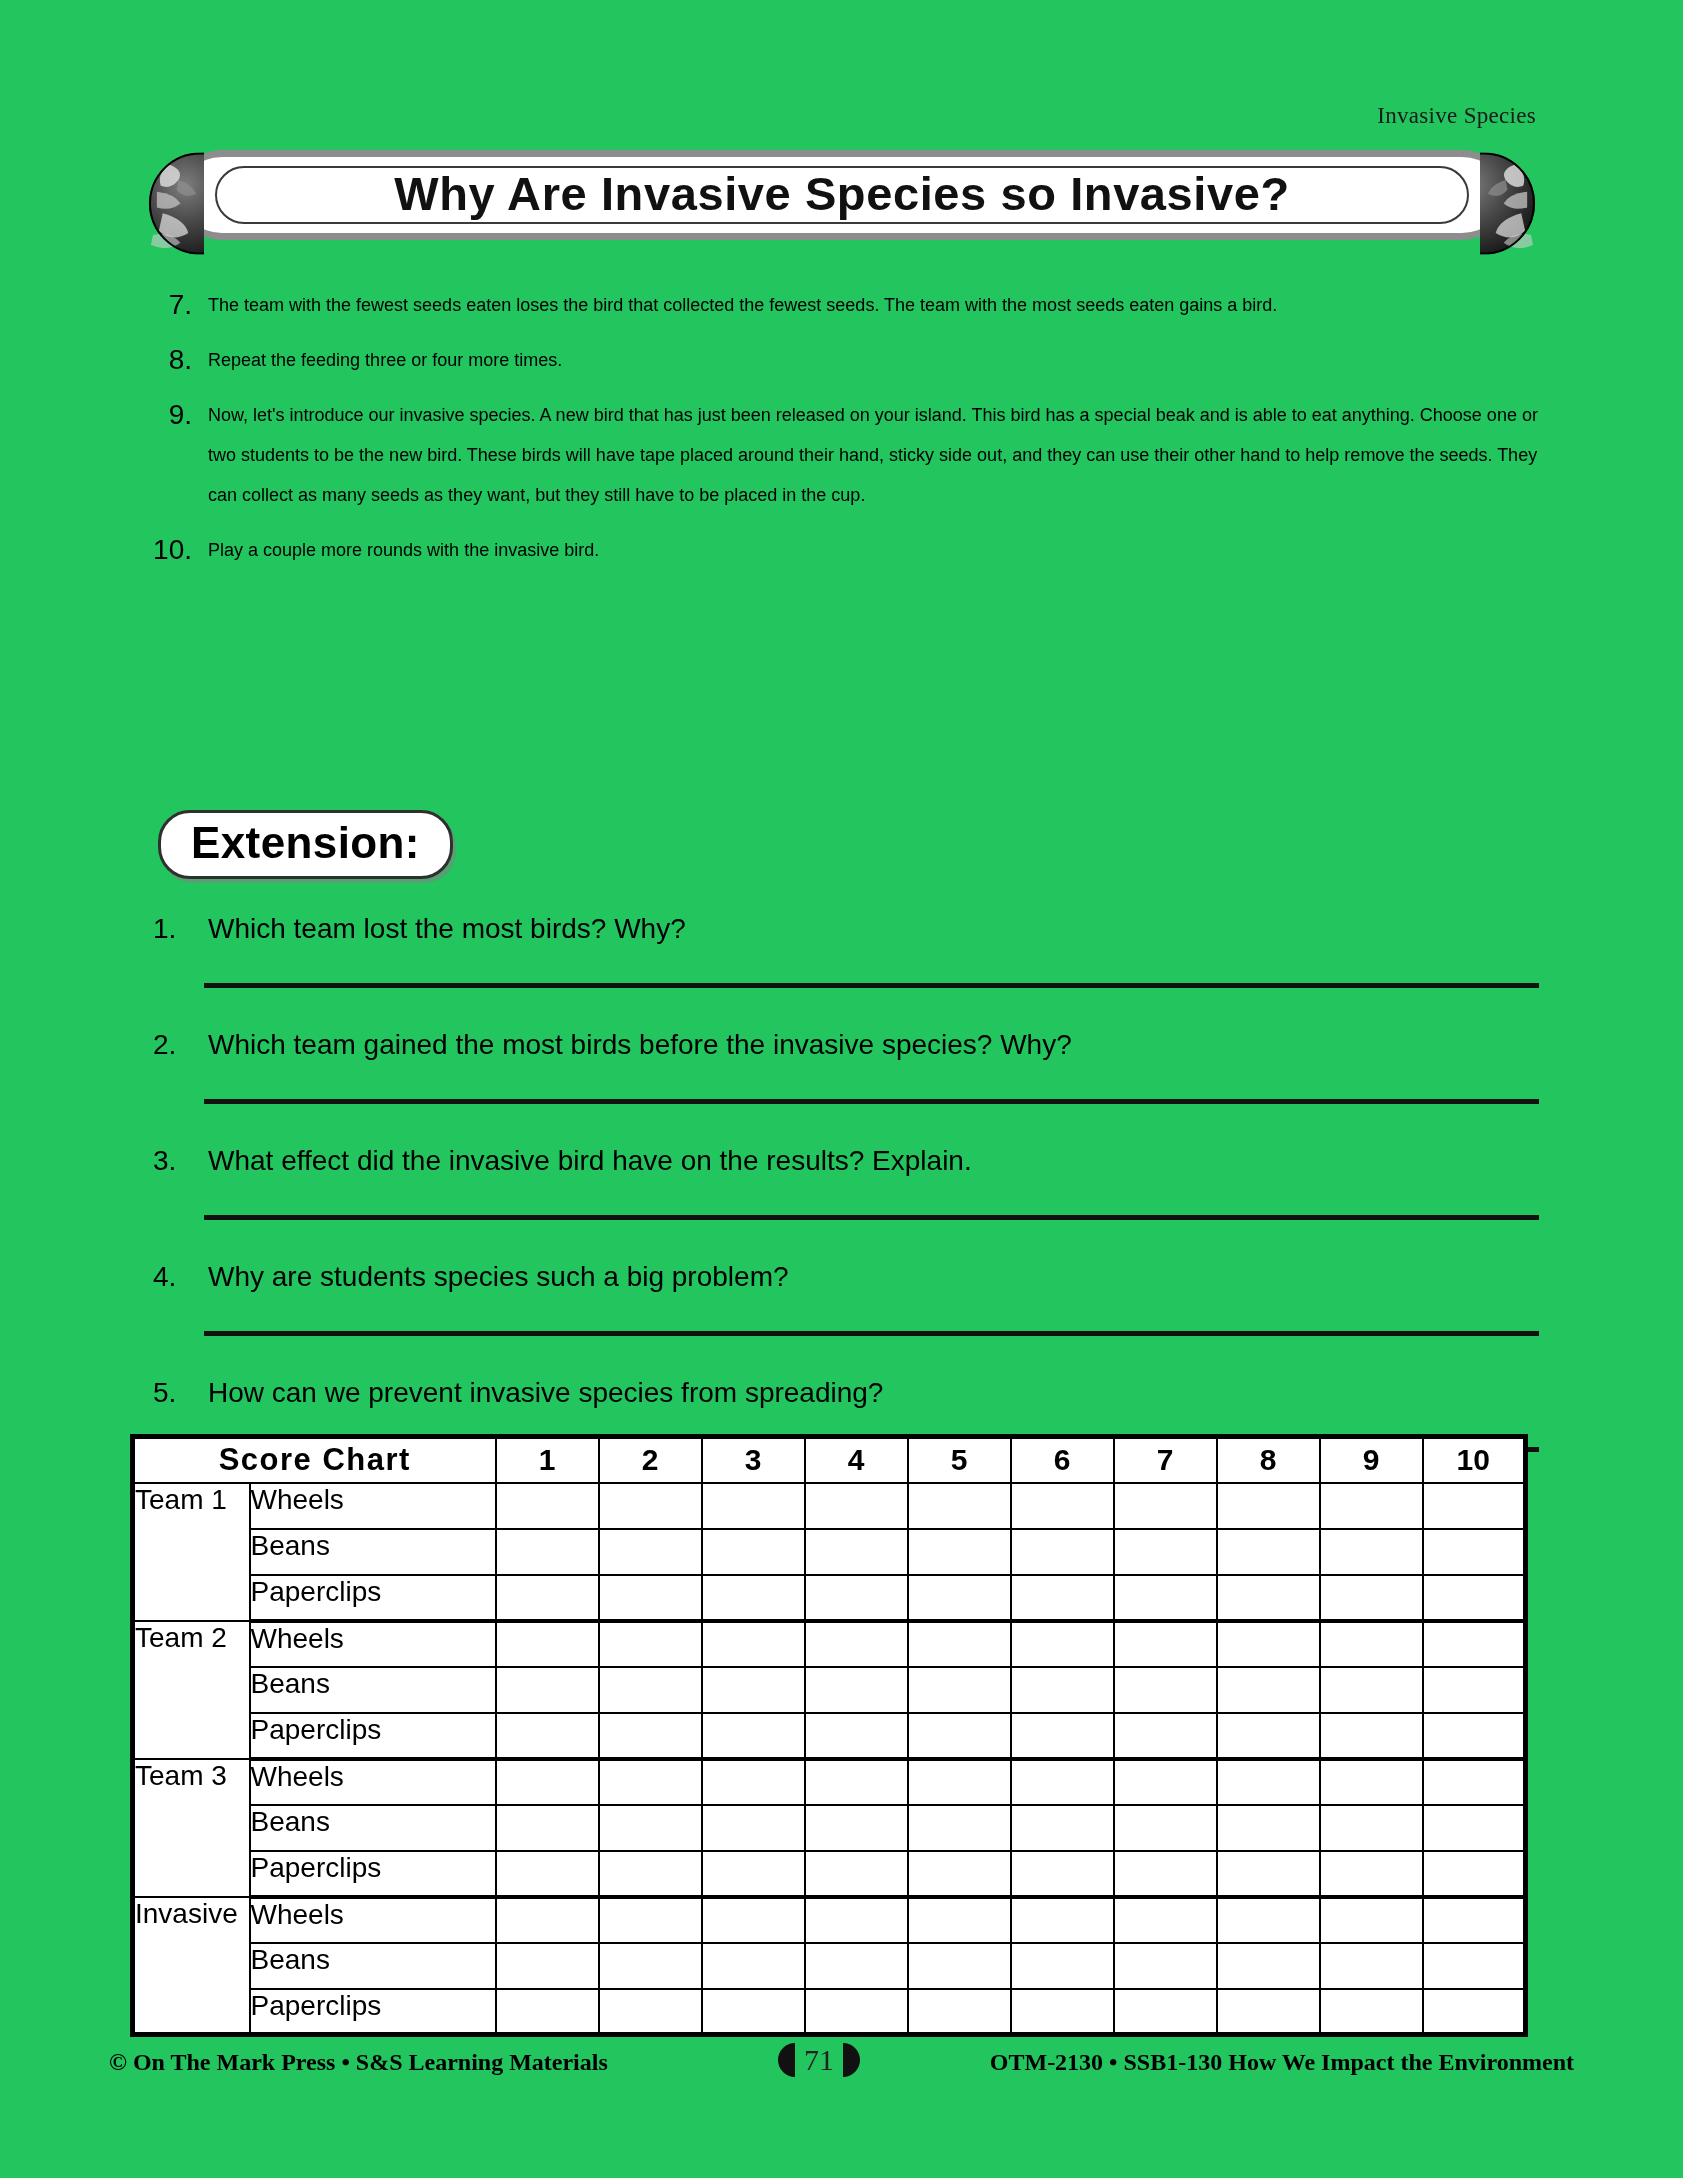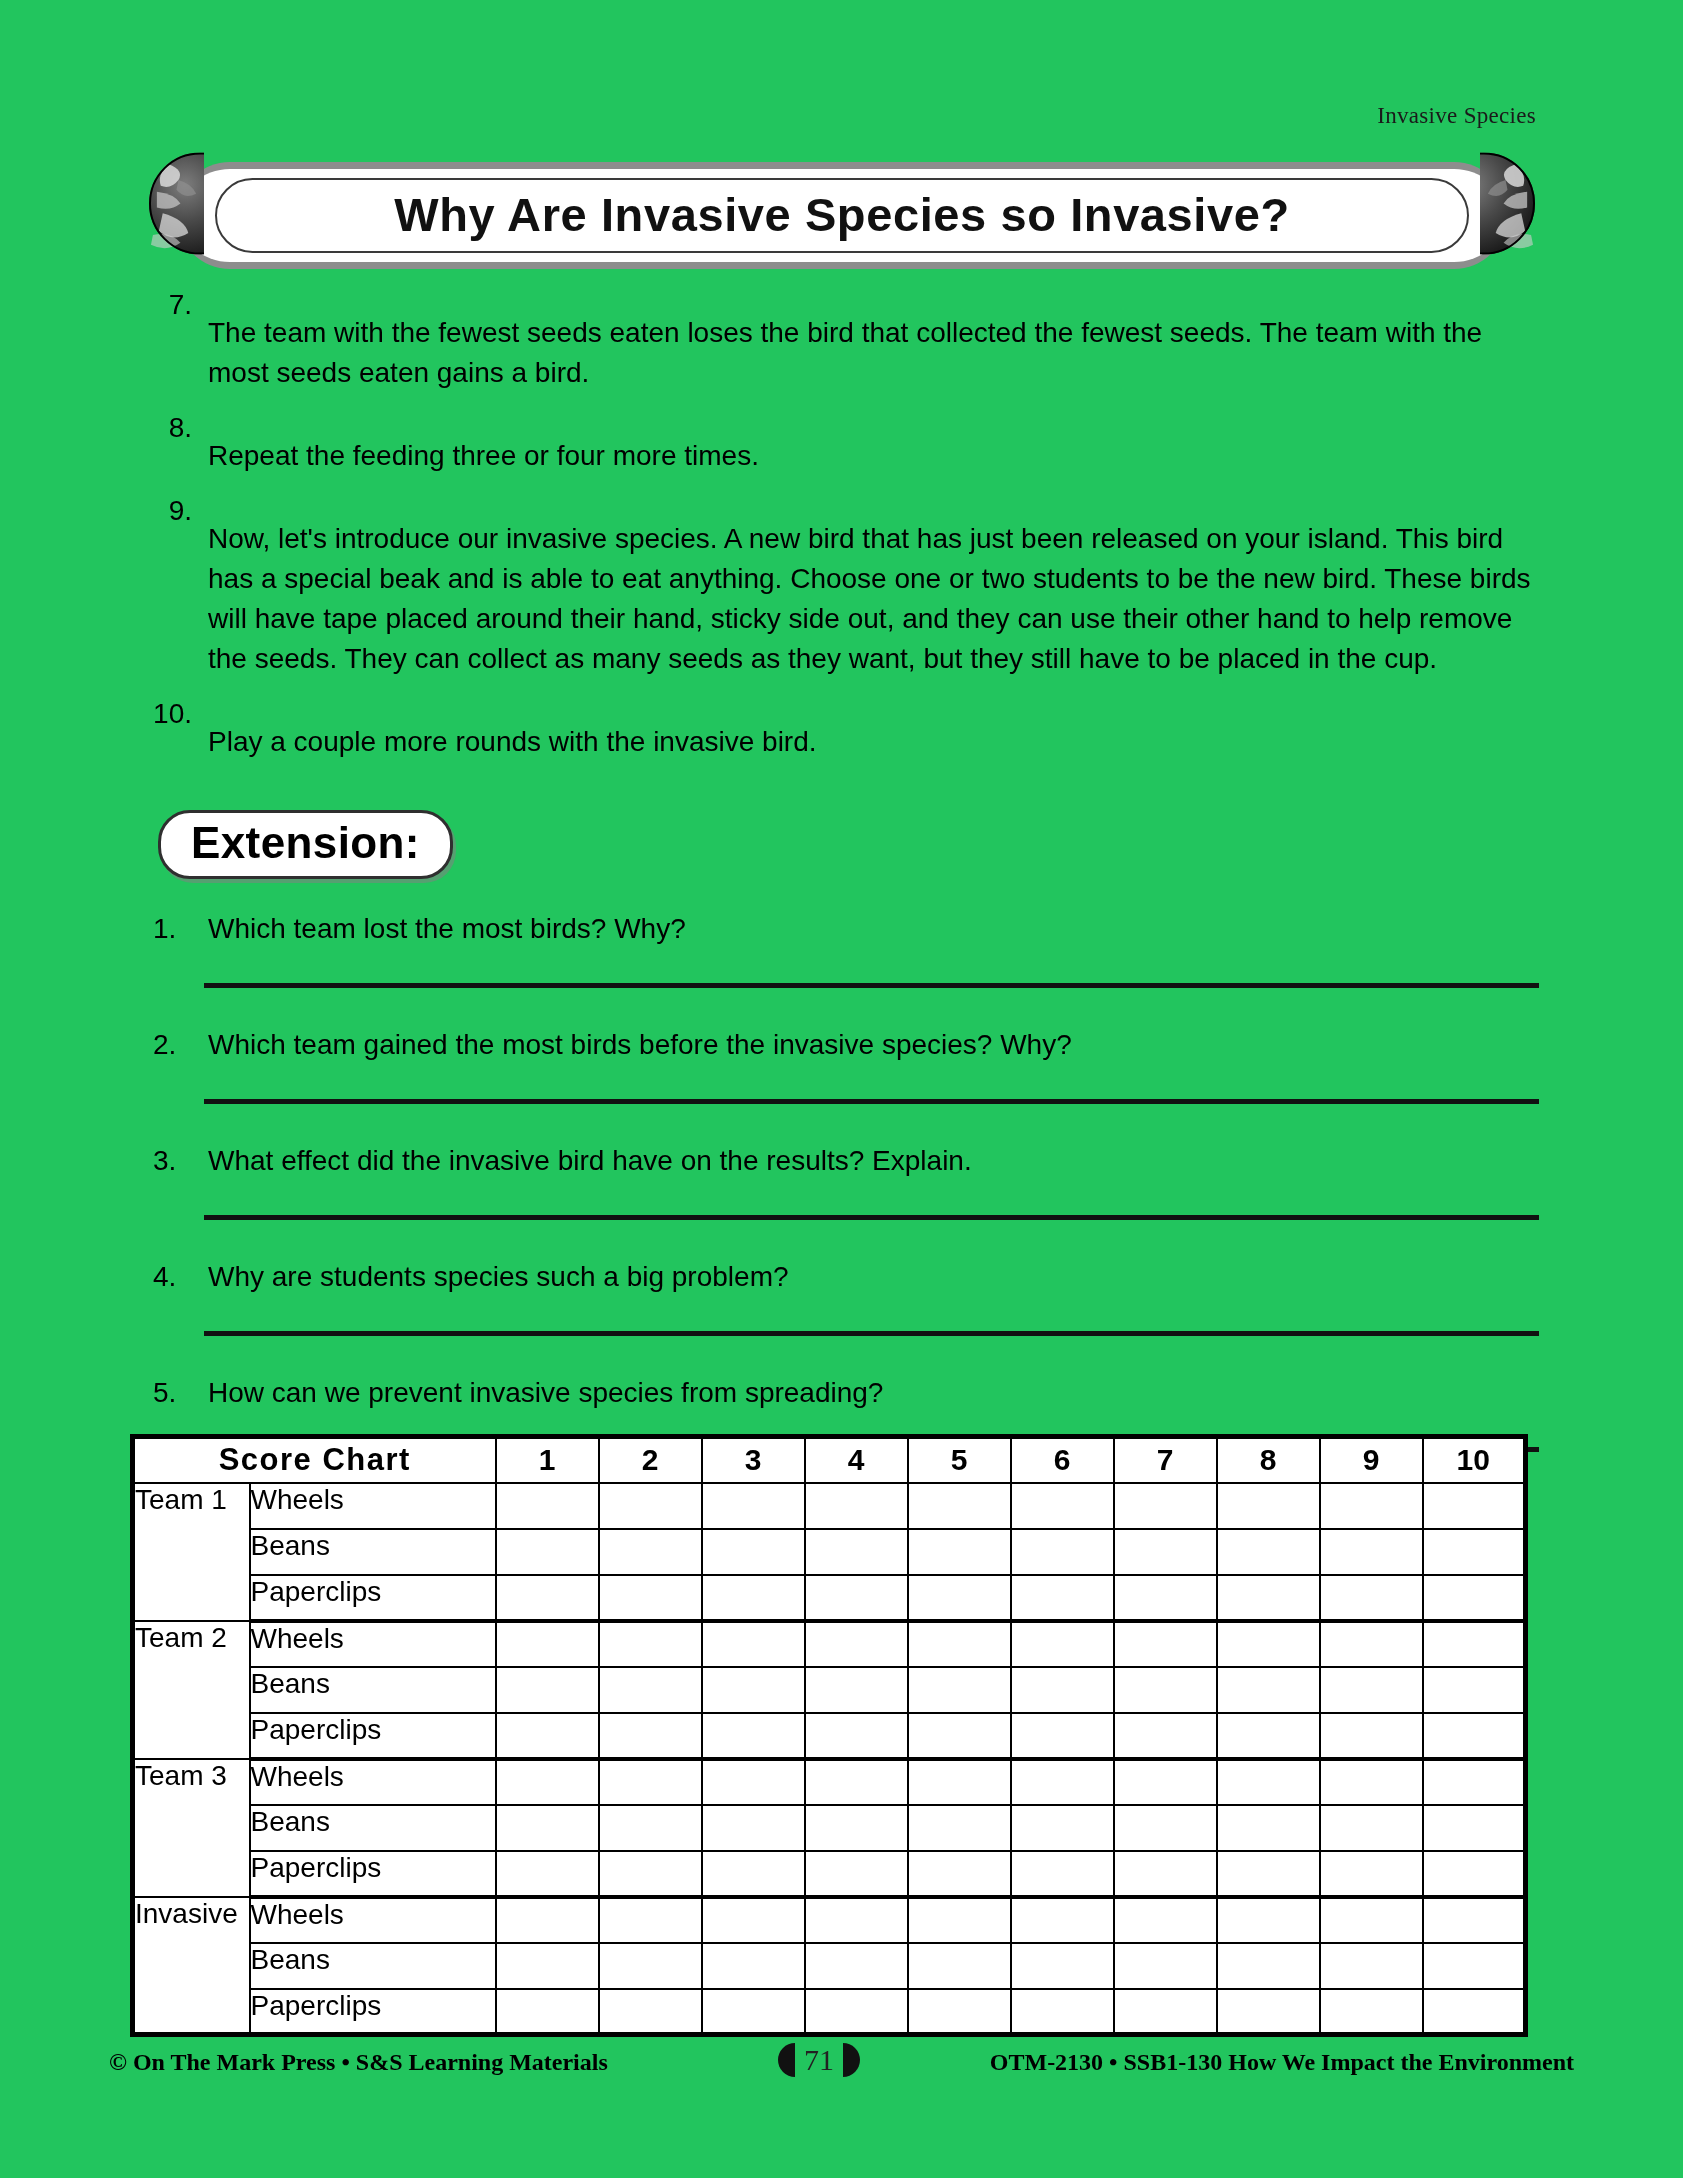--- a/index.html
+++ b/index.html
@@ -41,23 +41,23 @@
   .banner {
     position: absolute;
     left: 149px;
     top: 150px;
     width: 1386px;
     height: 107px;
   }
   .banner-frame {
     position: absolute;
     left: 28px;
-    top: 12px;
+    top: 0;
     right: 28px;
-    height: 107px;
+    height: 90px;
     border-radius: 53px;
     background: #ffffff;
     border-top: 7px solid #8d8d8d;
     border-bottom: 7px solid #8d8d8d;
     border-left: 2px solid #9a9a9a;
     border-right: 2px solid #9a9a9a;
     box-sizing: border-box;
   }
   .banner-inner {
     position: absolute;
@@ -111,24 +111,23 @@
     flex: 0 0 61px;
     text-align: right;
     padding-right: 16px;
     box-sizing: border-box;
     font-size: 28px;
     line-height: 40px;
     color: #000;
   }
   .step-text {
     flex: 1 1 auto;
-    font-size: 28px;
+    font-size: 18px;
     line-height: 40px;
     color: #000;
-    margin-top: 28px;
   }
   .step.wide .step-text { max-width: 1332px; }
 
   
   .ext-pill-wrap {
     position: absolute;
     left: 158px;
     top: 810px;
   }
   .ext-pill {

